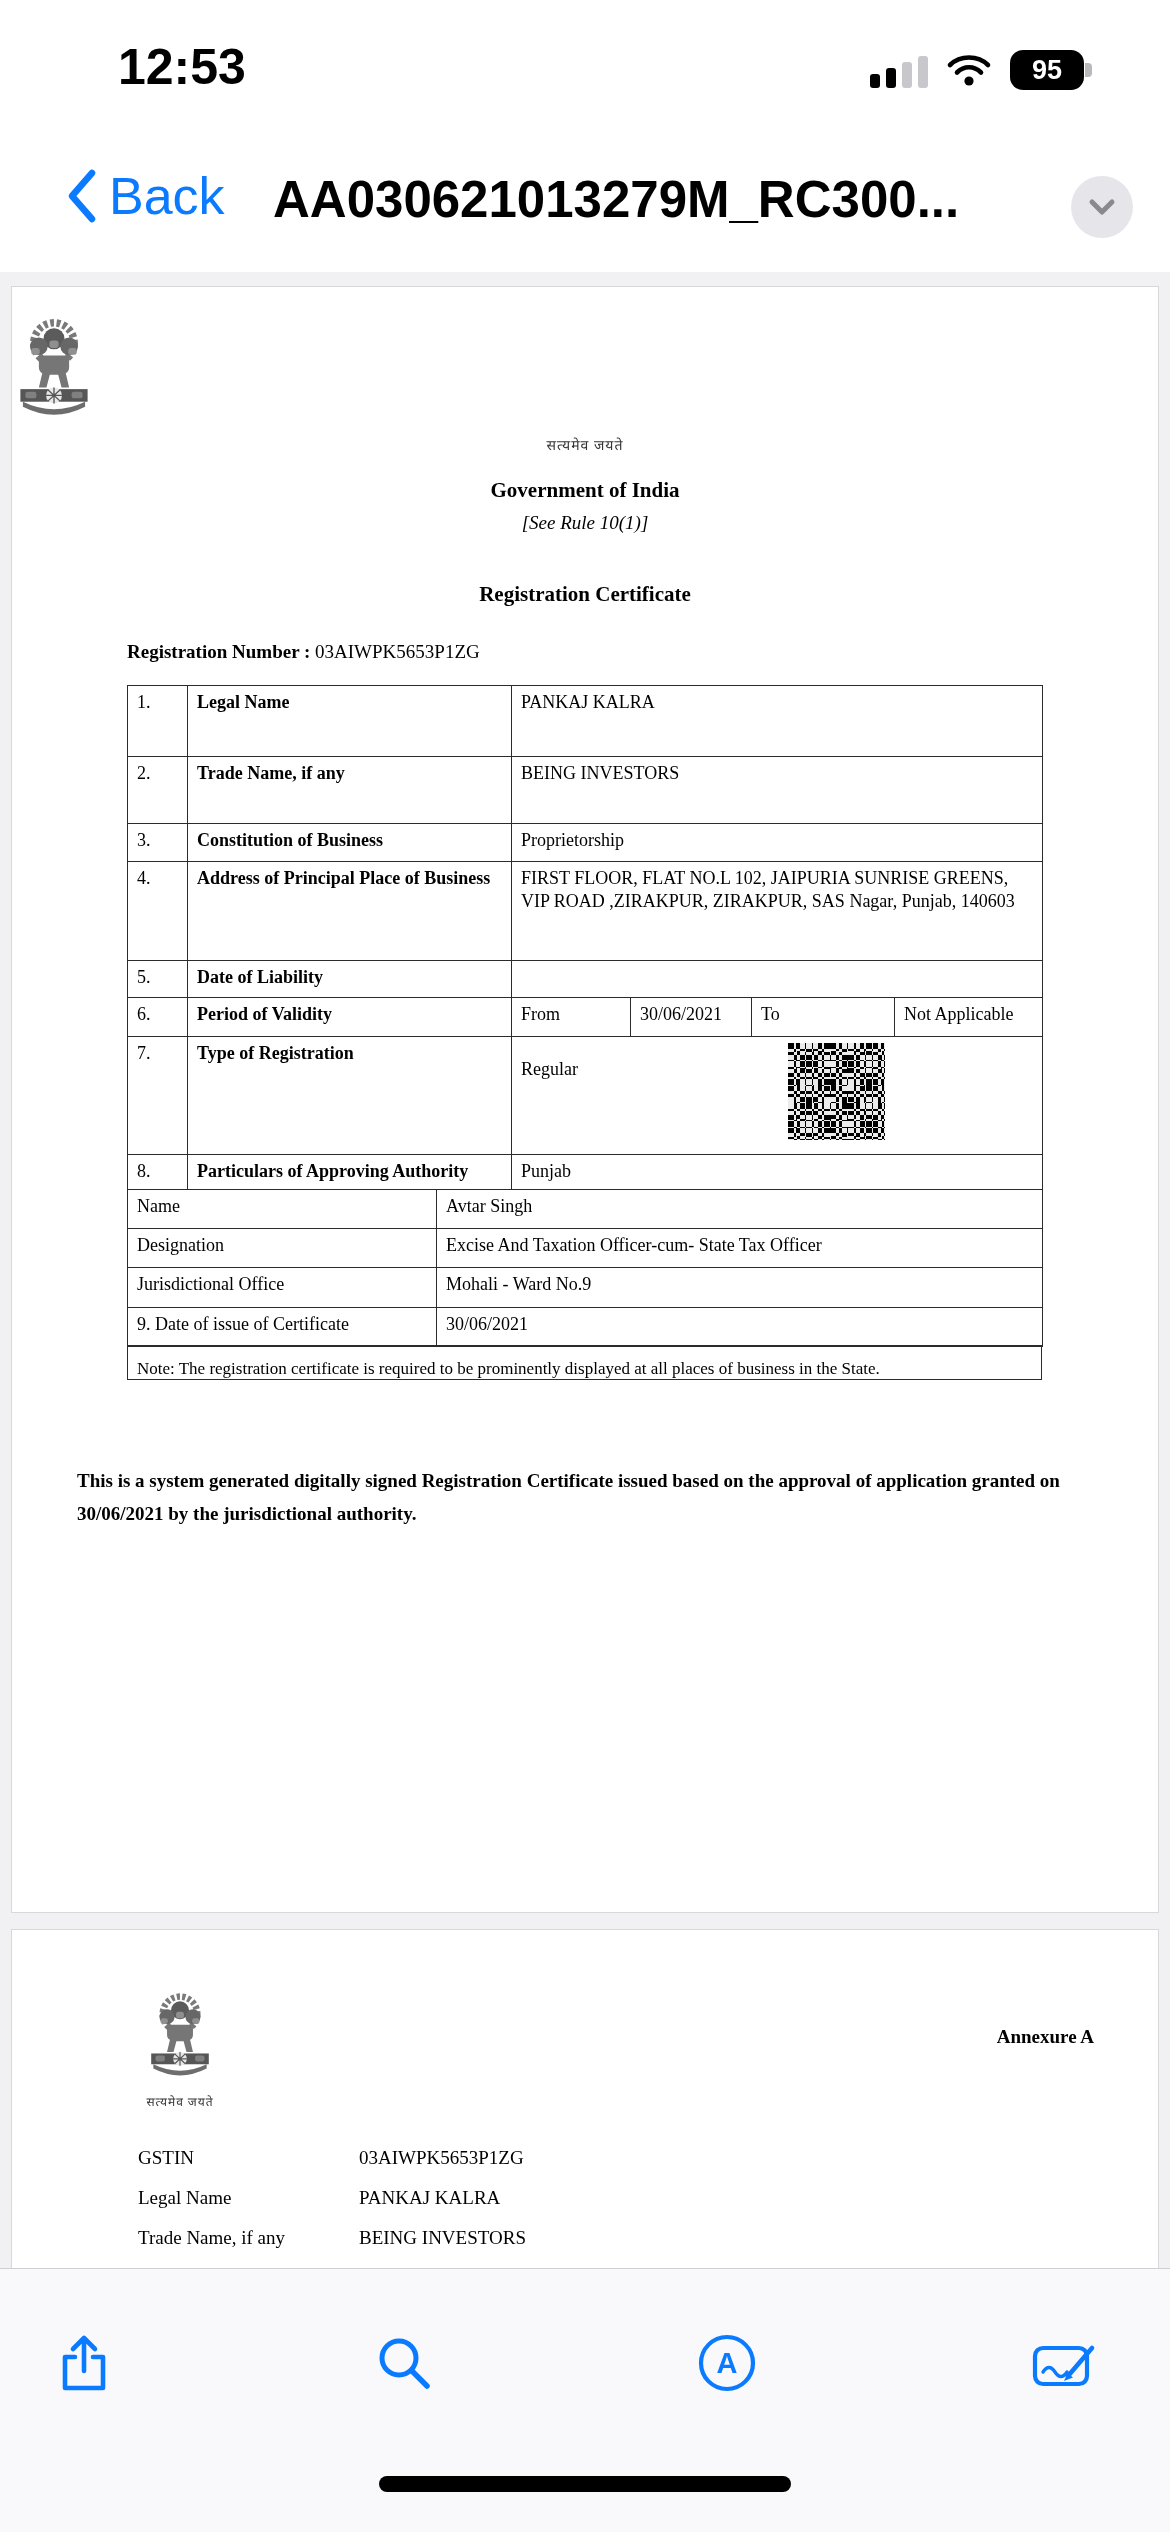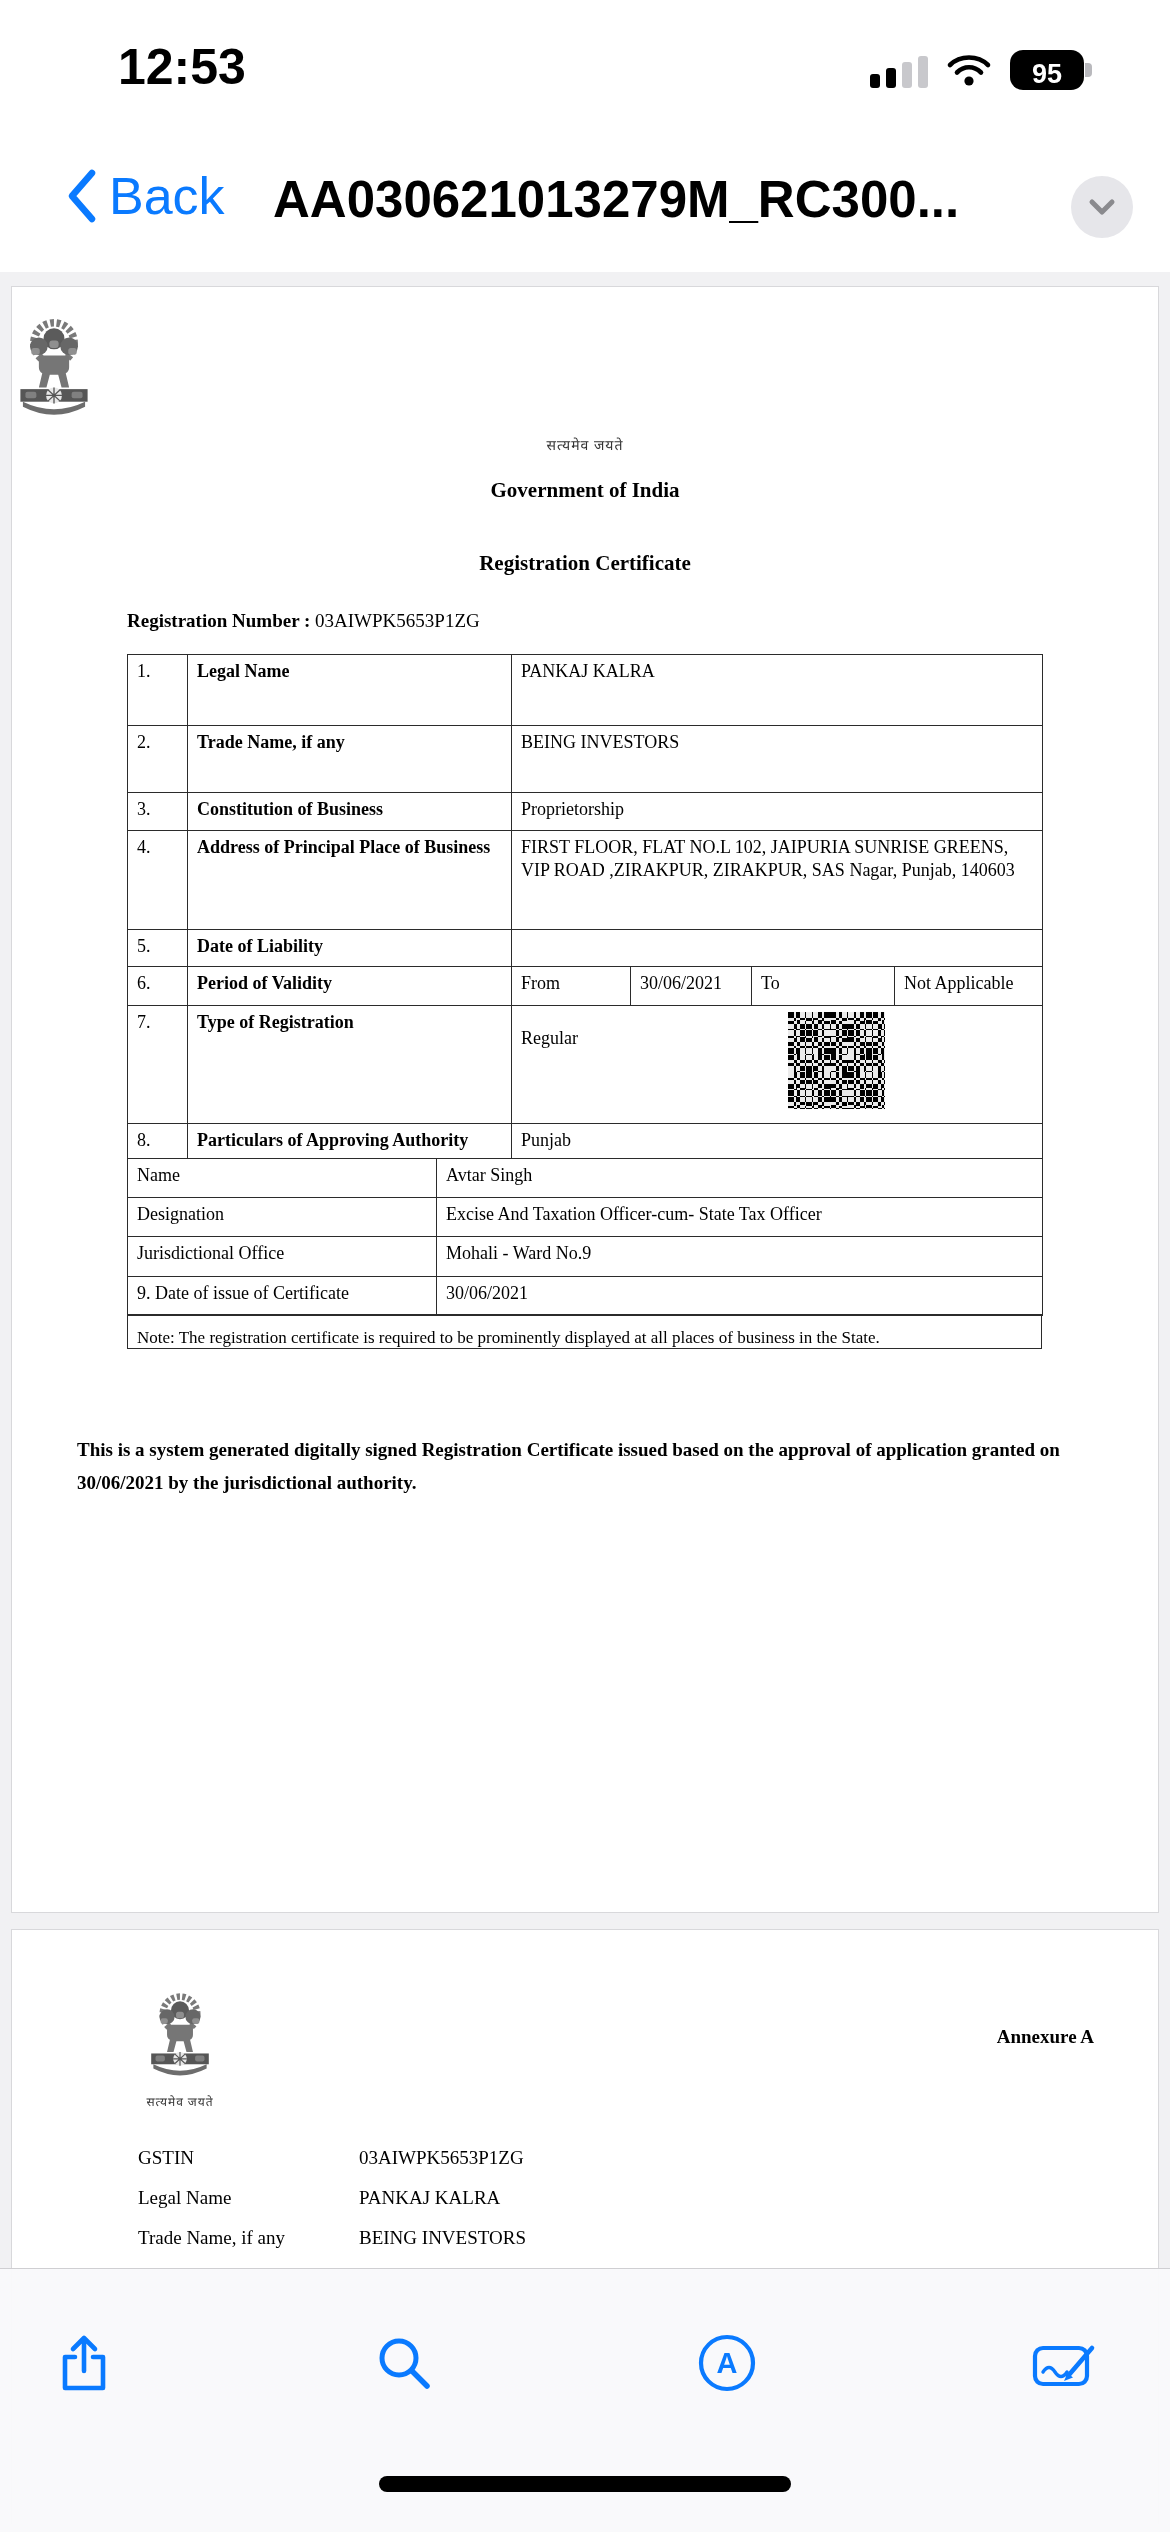--- a/index.html
+++ b/index.html
@@ -14,21 +14,21 @@
   .sb-time { position:absolute; left:118px; top:38px; font-size:50px; font-weight:700; }
   .sb-right { position:absolute; right:76px; top:50px; display:flex; align-items:center; gap:18px; }
   .signal { display:flex; align-items:flex-end; gap:6px; height:36px; }
   .signal i { display:block; width:10px; border-radius:3px; }
   .signal i:nth-child(1){ height:14px; background:#000; }
   .signal i:nth-child(2){ height:20px; background:#000; }
   .signal i:nth-child(3){ height:26px; background:#c8c8cc; }
   .signal i:nth-child(4){ height:32px; background:#c8c8cc; }
   .battery { position:relative; width:84px; height:40px; }
   .battery .pill { width:74px; height:40px; background:#000; border-radius:13px; color:#fff;
-    font-size:27px; font-weight:700; display:flex; align-items:flex-end; justify-content:center; }
+    font-size:27px; font-weight:700; display:flex; align-items:center; justify-content:center; }
   .battery .nub { position:absolute; right:2px; top:13px; width:7px; height:14px; background:#b9b9bd; border-radius:0 4px 4px 0; }
 
   
   .nav-bar { position:absolute; top:140px; left:0; width:100%; height:132px; background:#fff; z-index:30;margin-left:37px; }
   .back-button { position:absolute; left:28px; top:26px; display:flex; align-items:center; gap:12px; cursor:pointer; }
   .back-label { color:#0a7aff; font-size:52px; }
   .nav-title { position:absolute; left:236px; top:30px; width:770px; font-size:51px; font-weight:700;
     white-space:nowrap; overflow:hidden; }
   .nav-menu-button { position:absolute; right:74px; top:36px; width:62px; height:62px; border-radius:50%;
     background:#e6e6ea; display:flex; align-items:center; justify-content:center; cursor:pointer; }
@@ -164,20 +164,21 @@
 <div class="doc-area">
 
   <div class="page-card doc" id="page1">
     <div class="emblem-block">
       <svg width="84" height="118">
           <use href="#emblem"></use>
         </svg>
       <div class="emblem-caption">सत्यमेव जयते</div>
     </div>
     <div class="hdr-gov" style="margin-top:20px">Government of India</div>
+    <div class="hdr-rule">[See Rule 10(1)]</div>
     <div class="cert-title">Registration Certificate</div>
     <div class="regnum">
       <span class="rn-label">Registration Number :</span>
       <span>03AIWPK5653P1ZG</span>
     </div>
 
     <table class="cert-table">
       <colgroup>
         <col style="width:60px">
           <col style="width:324px">

